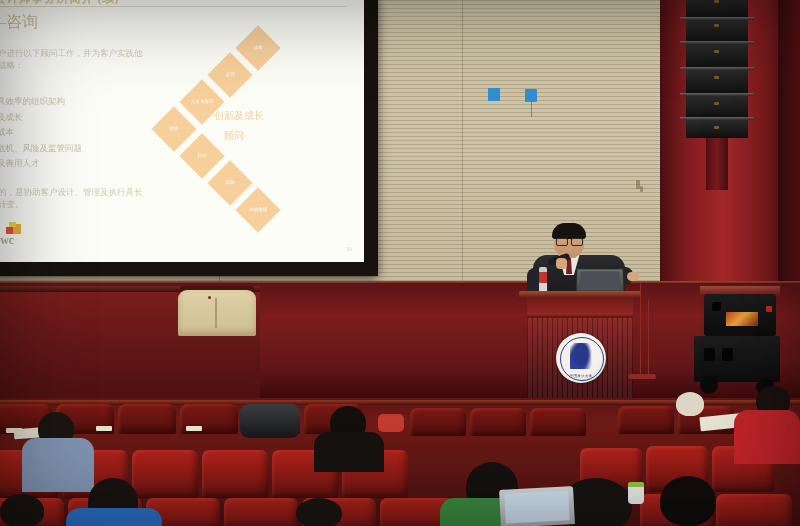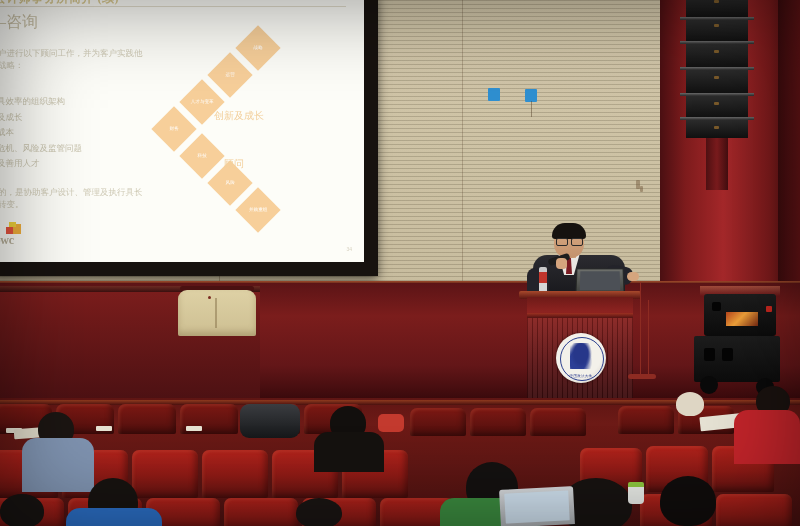--- a/index.html
+++ b/index.html
@@ -263,21 +263,21 @@
             <span>科技</span>
           </div>
           <div class="diamond" style="left:228px;top:177px;width:32px;height:32px;">
             <span>风险</span>
           </div>
           <div class="diamond" style="left:256px;top:204px;width:32px;height:32px;">
             <span>并购重组</span>
           </div>
 
           <div class="dia-center" style="left:228px;top:118px;">创新及成长</div>
-          <div class="dia-center" style="left:238px;top:138px;margin-top:28px;">顾问</div>
+          <div class="dia-center" style="left:238px;top:138px;">顾问</div>
         </div>
 
         <div class="pwc-logo">
           <div class="pwc-mark">
             <i style="left:0;top:5px;width:8px;height:7px;background:#e8543f;"></i>
             <i style="left:7px;top:2px;width:8px;height:10px;background:#f3b03c;"></i>
             <i style="left:3px;top:0;width:7px;height:5px;background:#f2d43c;"></i>
           </div>
           <div class="pwc-word">pwc</div>
         </div>

